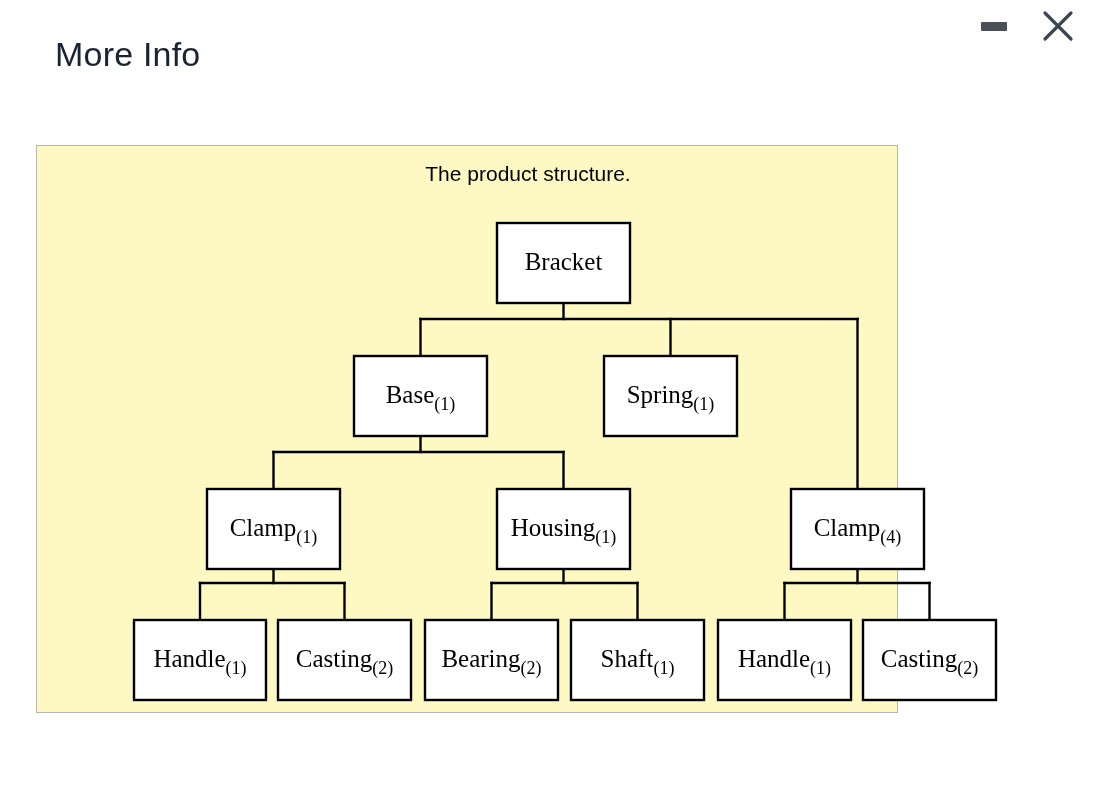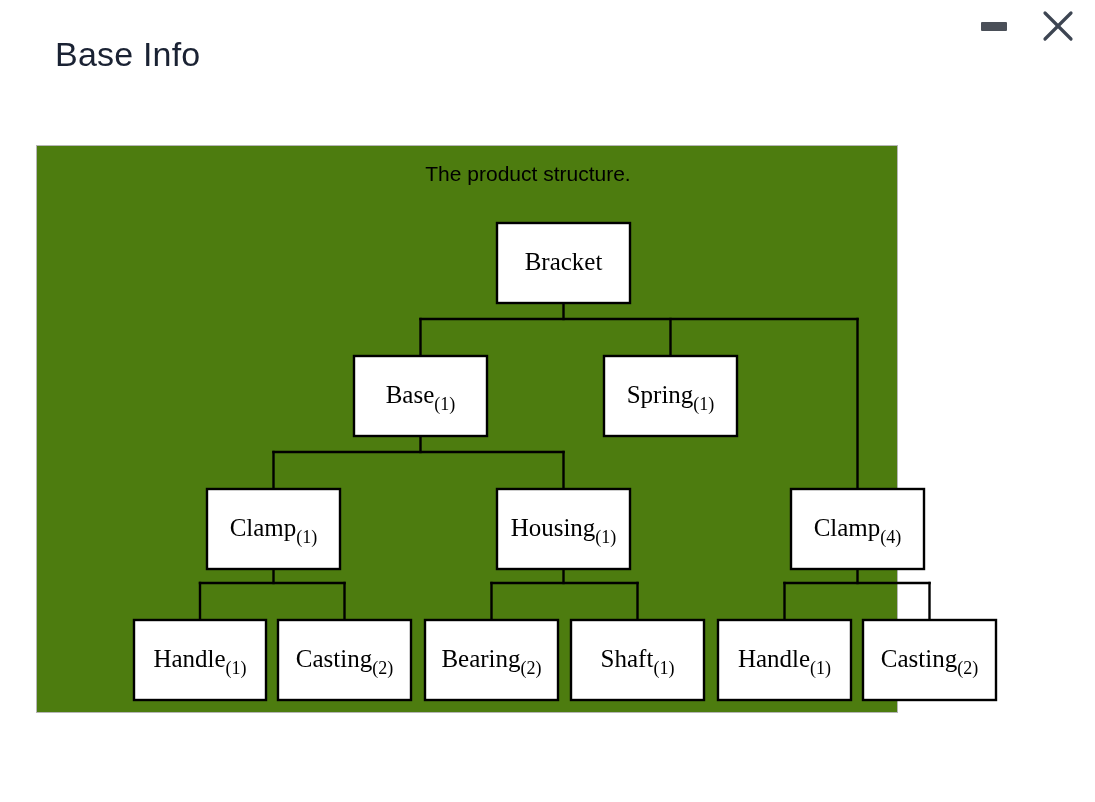--- a/index.html
+++ b/index.html
@@ -50,21 +50,21 @@
     line-height: 1.2;
     white-space: nowrap;
   }
   #diagram-panel {
     position: absolute;
     left: 36px;
     top: 145px;
     width: 862px;
     height: 568px;
     border: 1px solid #b6b6b6;
-    background: #4d7c0f;
+    background: #fef9c3;
     box-sizing: border-box;
   }
   #diagram-caption {
     position: absolute;
     left: 0;
     top: 16px;
     width: 982px;
     text-align: center;
     font-size: 21px;
     color: #000000;
@@ -104,21 +104,21 @@
 <div id="window-controls">
   <div id="minimize-button"></div>
   <div id="close-button">
     <svg width="36" height="36" viewBox="0 0 36 36" aria-hidden="true">
       <line x1="5" y1="5" x2="31" y2="31" stroke="#3d4552" stroke-width="3.2" stroke-linecap="round"></line>
       <line x1="31" y1="5" x2="5" y2="31" stroke="#3d4552" stroke-width="3.2" stroke-linecap="round"></line>
     </svg>
   </div>
 </div>
 
-<div id="page-title">Base Info</div>
+<div id="page-title">More Info</div>
 
 <div id="diagram-panel">
   <div id="diagram-caption">The product structure.</div>
   <svg id="tree-svg" width="980" height="566" viewBox="0 0 980 566">
       <g>
         <line x1="526.5" y1="157" x2="526.5" y2="173" class="edge-line"></line>
         <line x1="383.5" y1="173" x2="820.5" y2="173" class="edge-line"></line>
         <line x1="383.5" y1="173" x2="383.5" y2="210" class="edge-line"></line>
         <line x1="633.5" y1="173" x2="633.5" y2="210" class="edge-line"></line>
         <line x1="820.5" y1="173" x2="820.5" y2="343" class="edge-line"></line>

